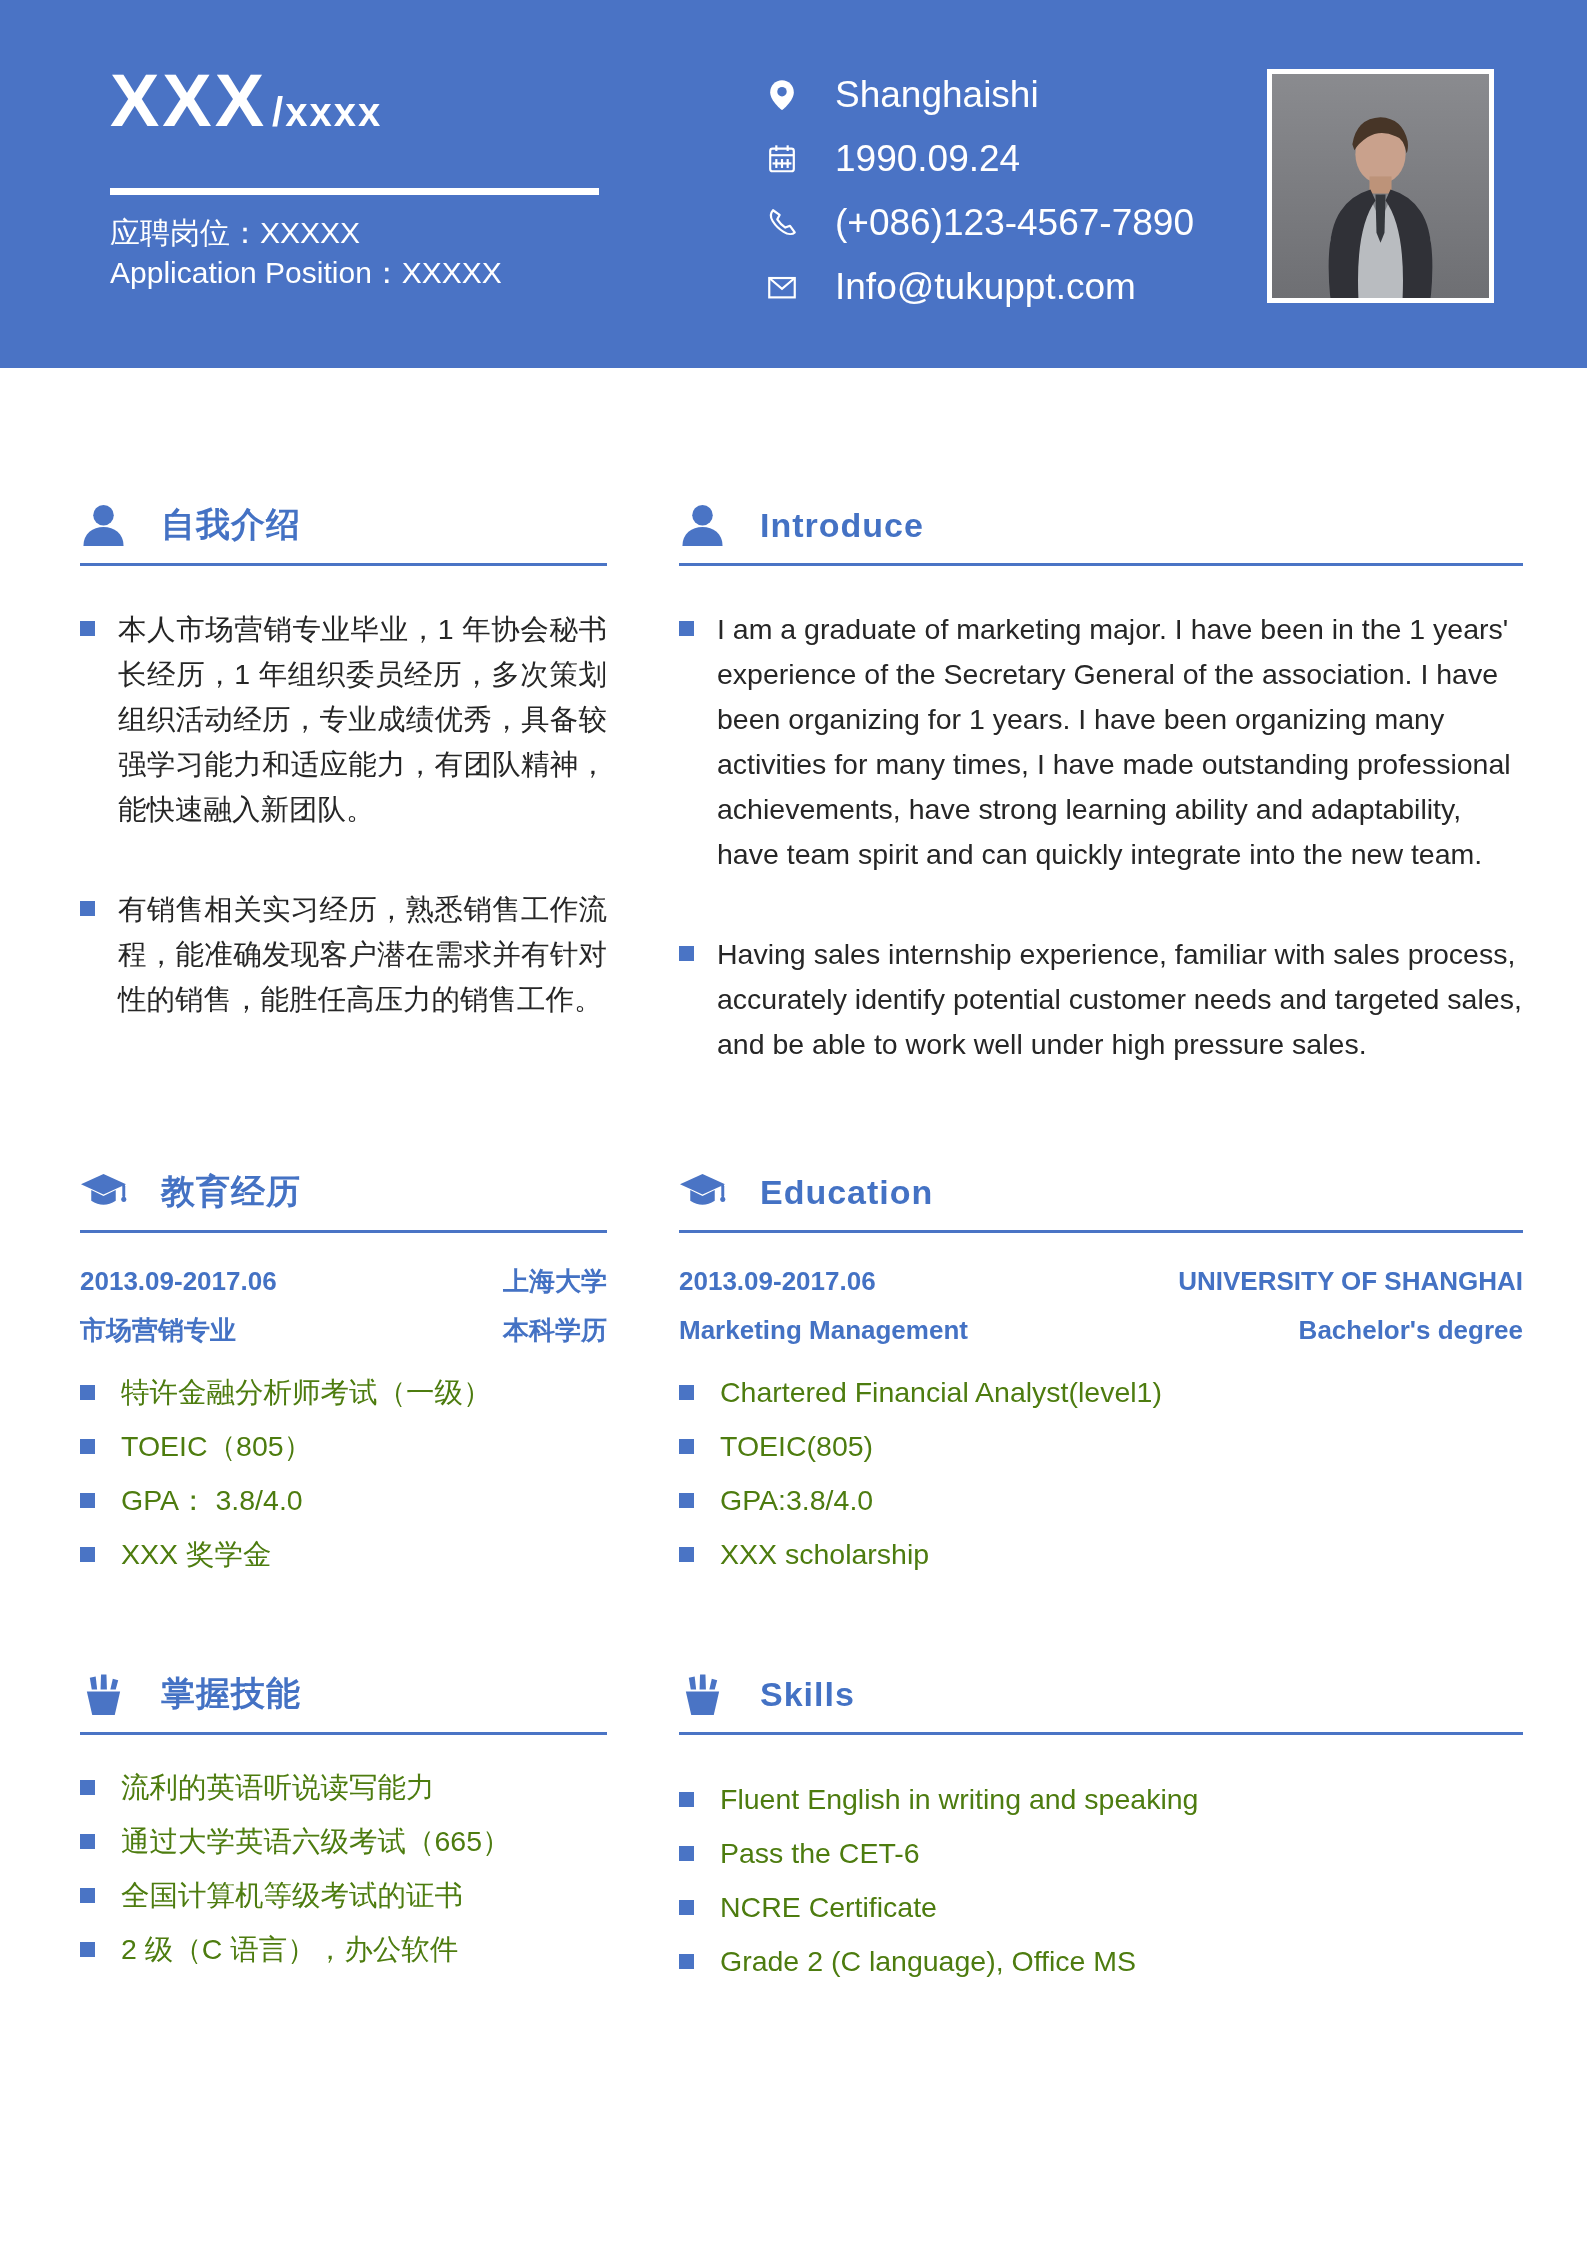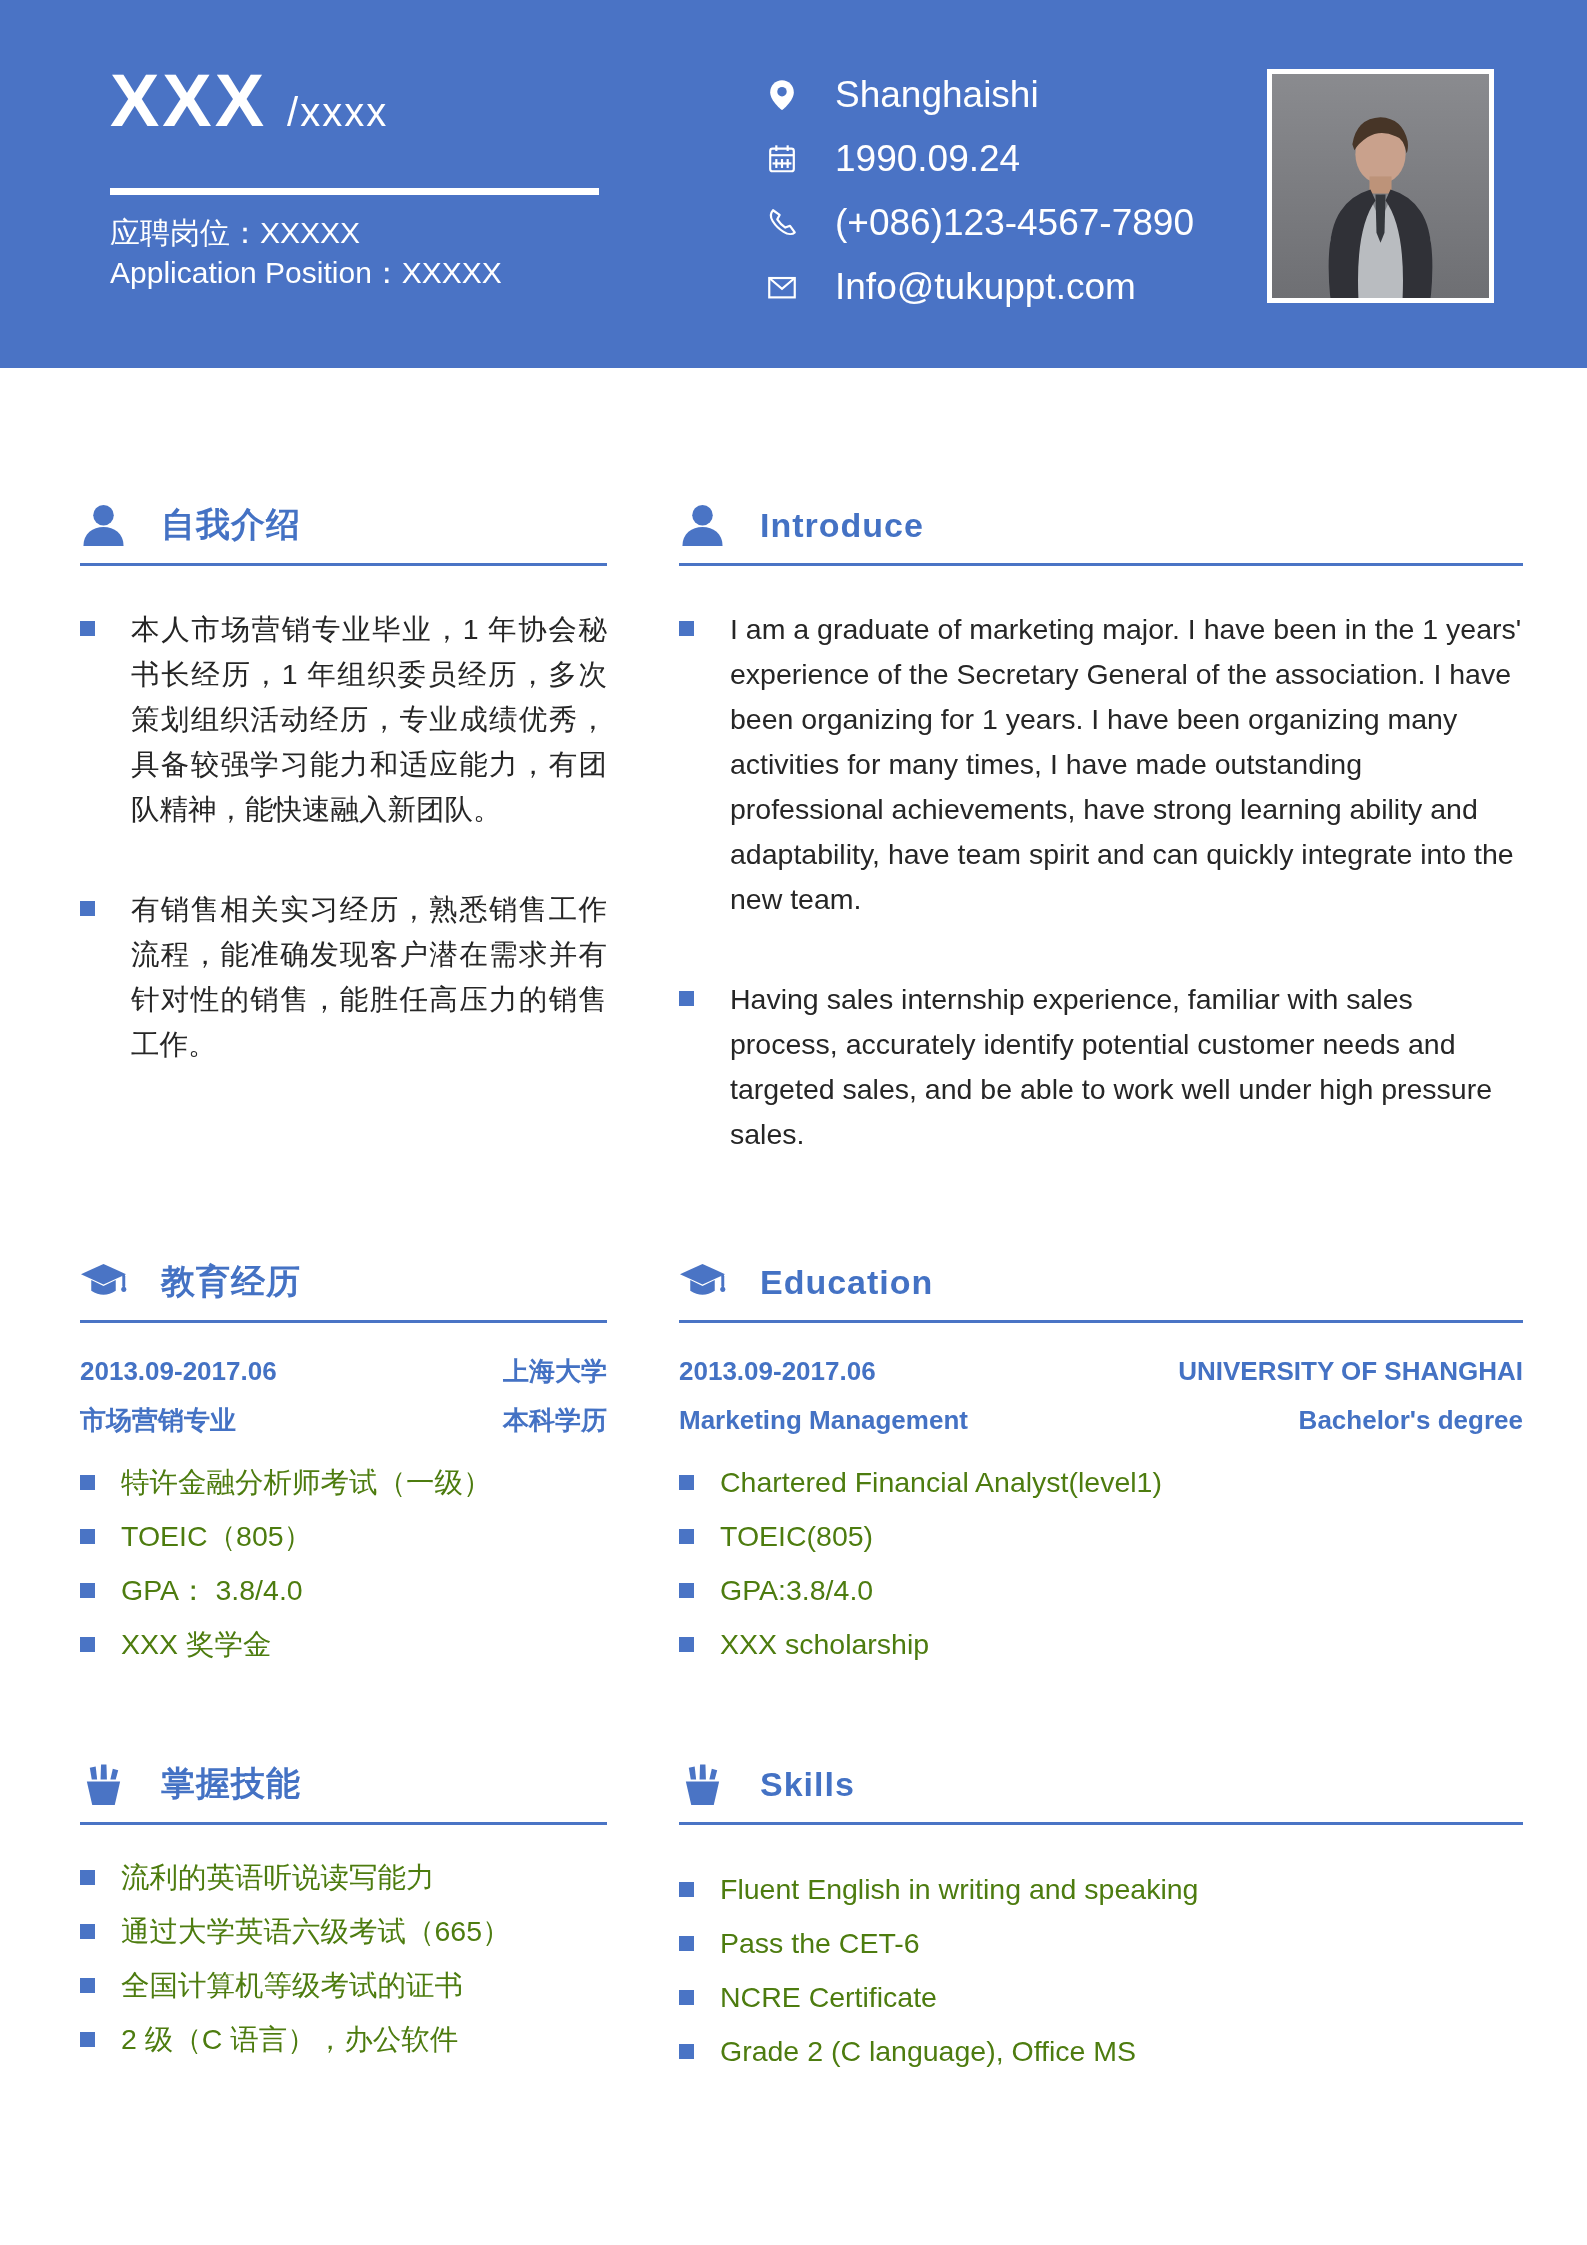--- a/index.html
+++ b/index.html
@@ -6,21 +6,21 @@
   html,body { background:#e8e8e8; }
   .page {
     position:relative; width:1587px; height:2245px; background:#ffffff;
     font-family:"Liberation Sans","DejaVu Sans",sans-serif; color:#262626;
     margin:0 auto; overflow:hidden;
   }
   
   .hero { position:relative; height:368px; background:#4a73c5; color:#fff; }
   .name-block { position:absolute; left:110px; top:58px; white-space:nowrap; }
   .name { font-size:74px; font-weight:700; letter-spacing:3px; }
-  .name-suffix { font-size:40px; font-weight:400; margin-left:20px; letter-spacing:2px; }
+  .name-suffix { font-size:40px; font-weight:700; margin-left:5px; letter-spacing:2px; }
   .name-underline { position:absolute; left:110px; top:188px; width:489px; height:7px; background:#ffffff; }
   .apply { position:absolute; left:110px; top:213px; font-size:30px; line-height:40px; font-weight:400; }
   .contacts { position:absolute; left:762px; top:74px; list-style:none; display:flex; flex-direction:column; gap:23px; }
   .contact-row { display:flex; align-items:center; gap:33px; height:41px; font-size:37px; }
   .cicon { width:40px; height:40px; flex:none; display:flex; align-items:center; justify-content:center; }
   .cicon svg { width:34px; height:34px; }
   .photo-frame { position:absolute; left:1267px; top:69px; width:227px; height:234px; background:#ffffff; padding:5px; }
   .photo-frame svg { width:100%; height:100%; display:block; }
   
   .content { padding:132px 64px 0 80px; }
@@ -29,21 +29,21 @@
   .row-skills { margin-top:98px; }
   .col-left  { width:527px; flex:none; }
   .col-right { flex:1; min-width:0; }
   .section-head { display:flex; align-items:center; gap:34px; height:50px; }
   .head-icon { width:47px; height:47px; flex:none; }
   .head-icon svg { width:100%; height:100%; }
   .section-title { font-size:34px; font-weight:700; color:#4472c4; letter-spacing:1px; }
   .rule { border-bottom:3px solid #4a74c5; margin-top:13px; }
   
   .para-list { list-style:none; margin-top:41px; }
-  .para-list li { display:flex; gap:36px; }
+  .para-list li { display:flex; gap:23px; }
   .para-list li + li { margin-top:55px; }
   .sq { width:15px; height:15px; background:#4a74c5; flex:none; margin-top:14px; }
   .para-list p { font-size:28.5px; line-height:45px; color:#262626; }
   .zh .para-list p { text-align:justify; }
   
   .edu-rows { margin-top:24px; }
   .edu-row { display:flex; justify-content:space-between; align-items:baseline;
              color:#4472c4; font-weight:700; font-size:26px; line-height:49px; }
   .item-list { list-style:none; margin-top:16px; }
   .item-list li { display:flex; gap:26px; align-items:flex-start; margin-top:21px;

